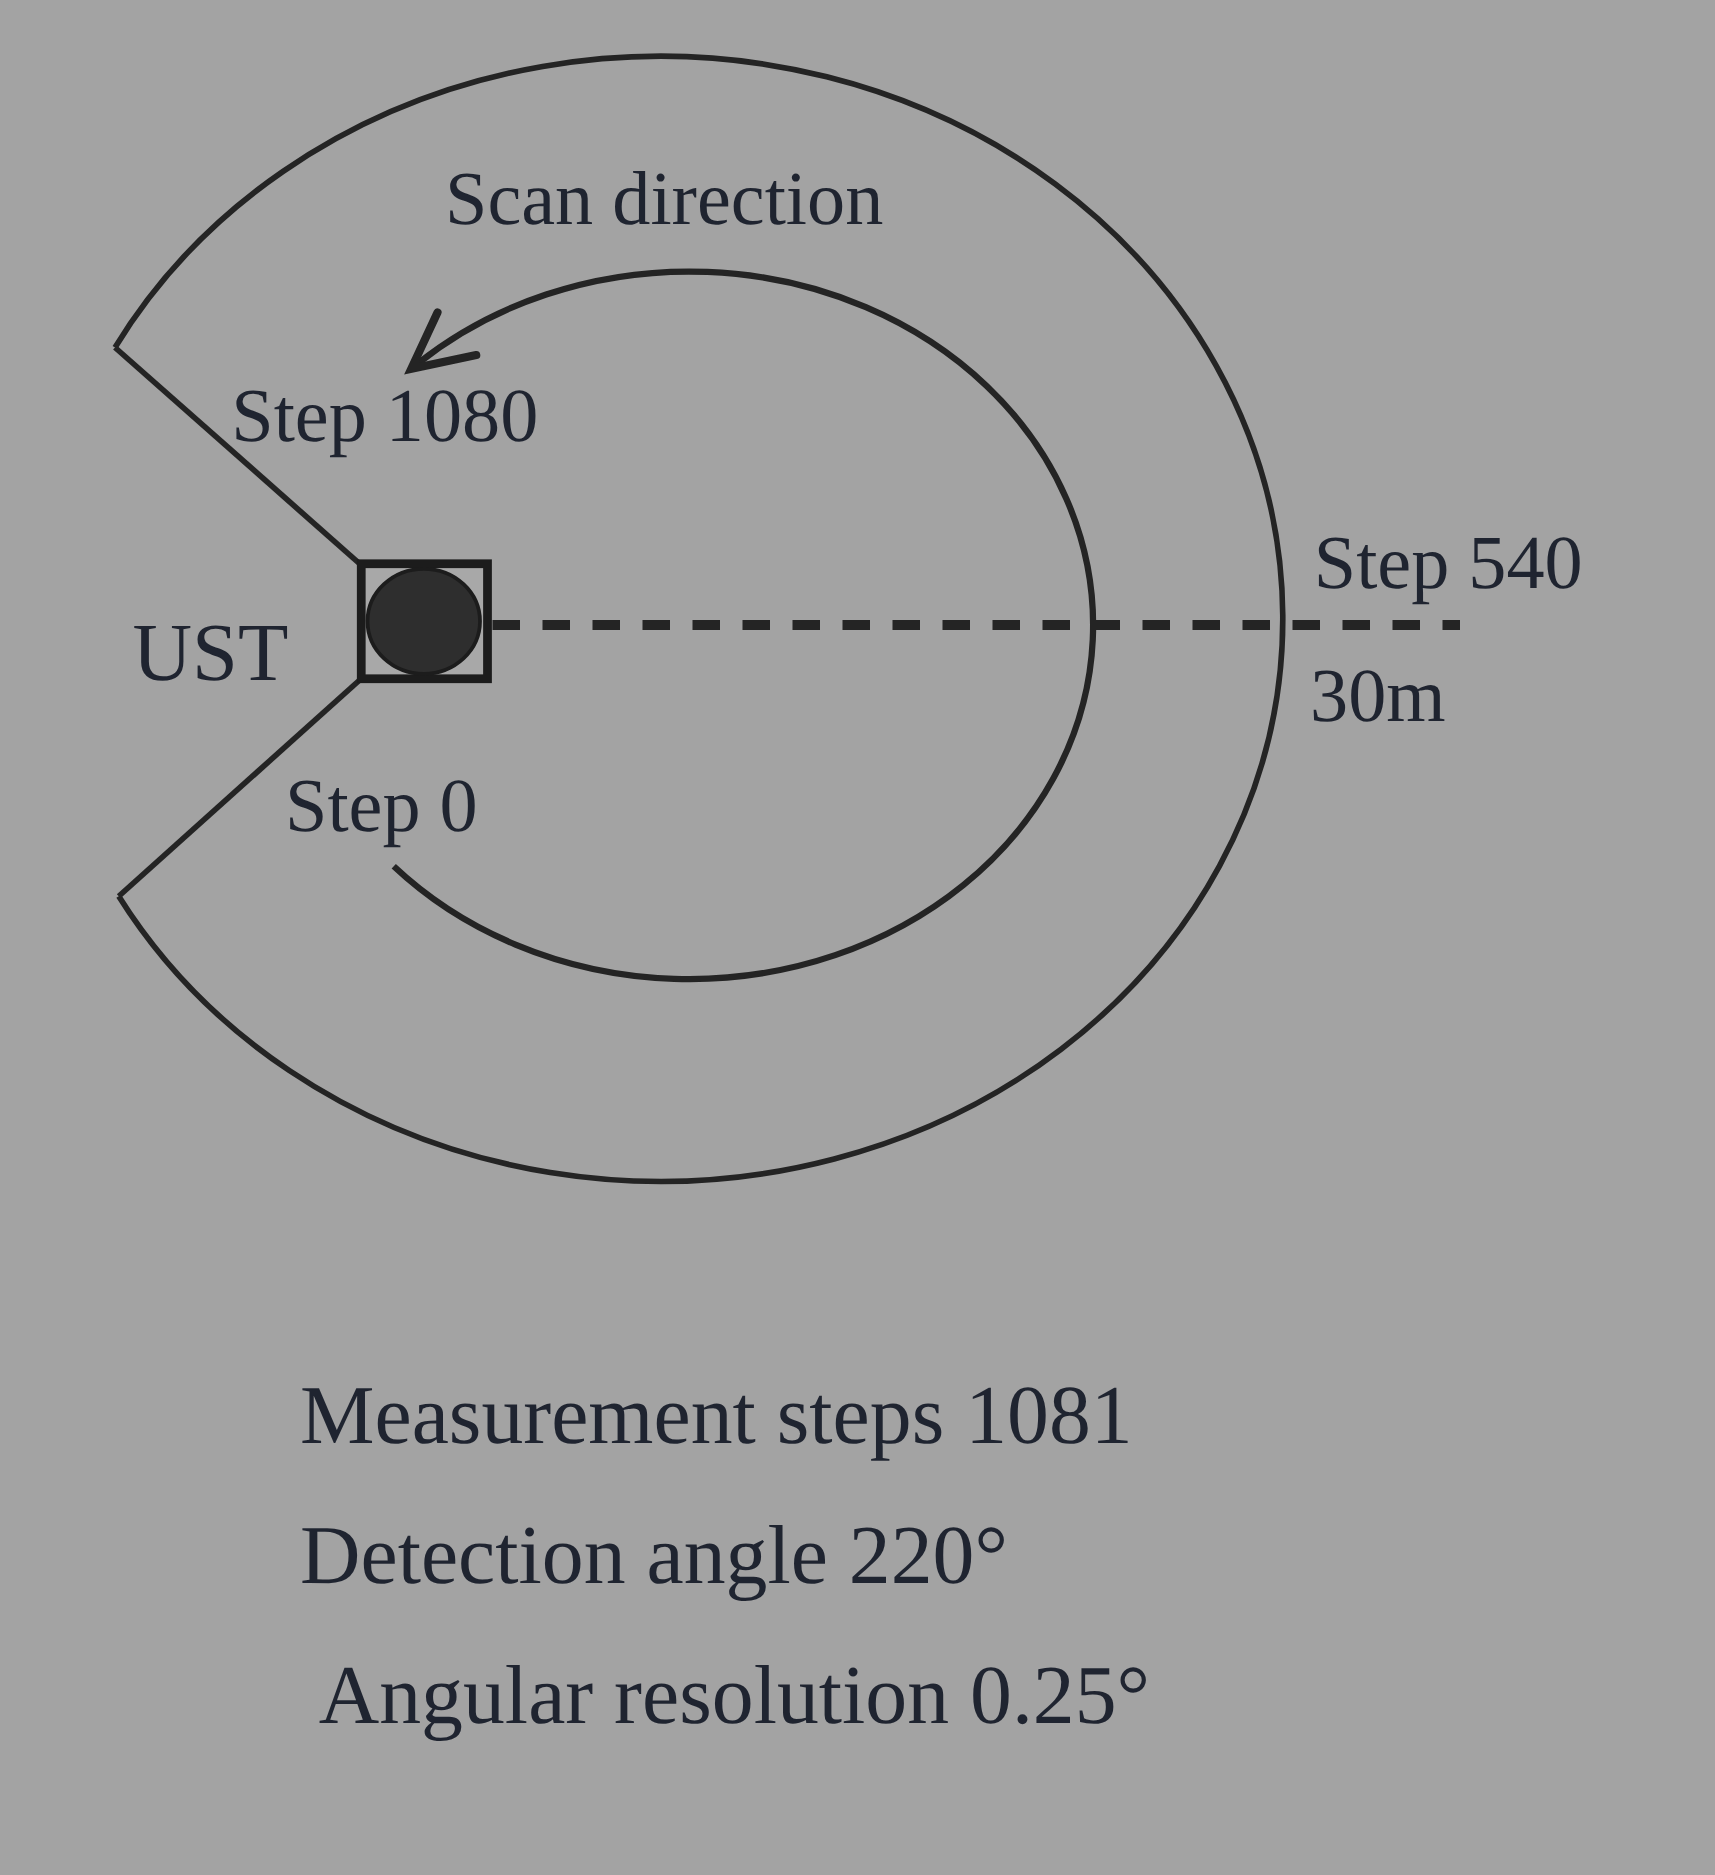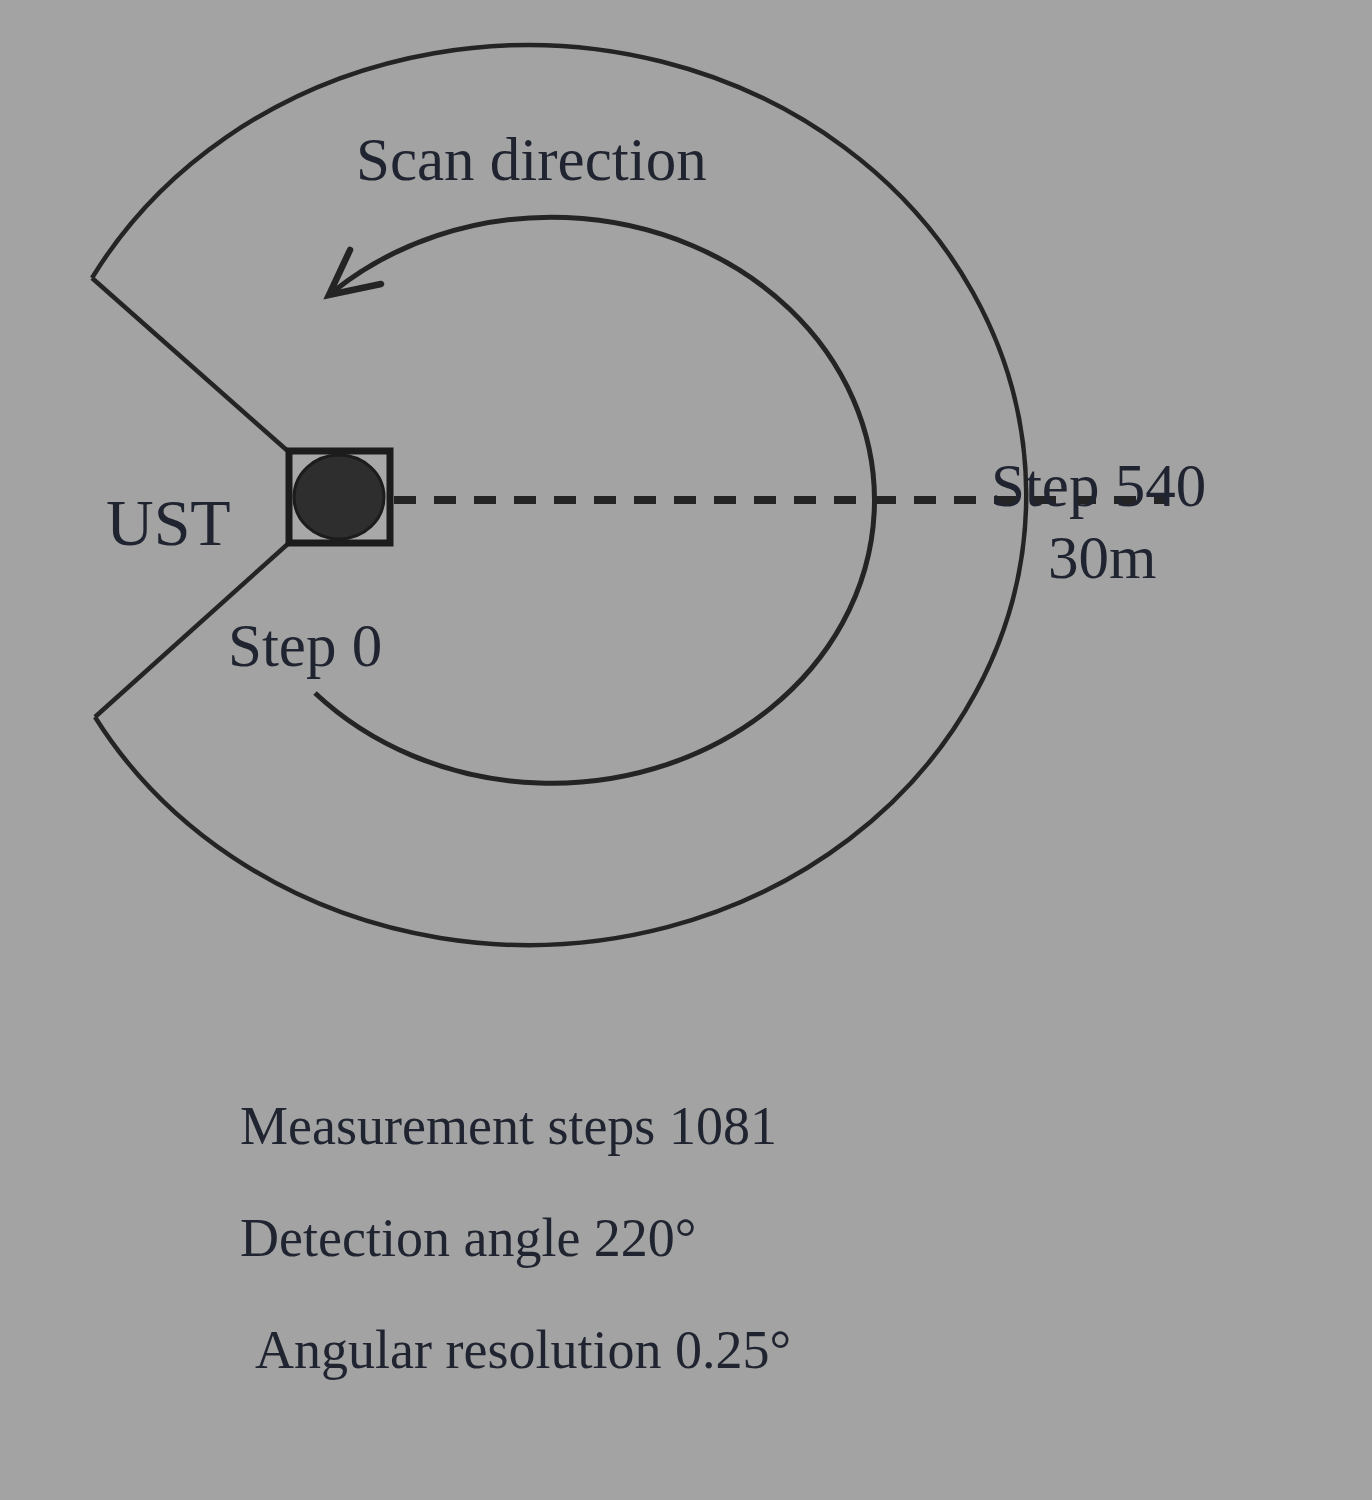--- a/index.html
+++ b/index.html
@@ -22,21 +22,21 @@
     top: 0;
   }
   .lbl {
     position: absolute;
     white-space: nowrap;
     line-height: 1;
     color: #1f2430;
   }
   .lbl-med { font-size: 61px; }
   .lbl-ust { font-size: 66px; margin-top: 24px; }
-  .lbl-spec { font-size: 54px; }
+  .lbl-spec { font-size: 67px; }
 </style>
 </head>
 <body>
 
 <div id="stage">
 
   <svg id="scan-svg" width="1372" height="1500" viewBox="0 0 1372 1500">
 
     <path d="M 92 278 A 498 450 0 1 1 95 717" fill="none" stroke-width="4.5" stroke="#242424"></path>
 
@@ -47,26 +47,27 @@
     <path d="M 350 250 L 329 295 L 381 284" fill="none" stroke-width="6.5" stroke-linecap="round" stroke-linejoin="miter" stroke="#242424"></path>
 
     <path d="M 394 500 L 1168 500" fill="none" stroke-width="8" stroke-dasharray="22 18" stroke="#242424"></path>
 
     <rect x="289" y="451" width="101" height="92" stroke-width="7" fill="#a8a8a8" stroke="#1c1c1c"></rect>
     <ellipse cx="339" cy="497" rx="45" ry="42" stroke-width="3" fill="#2e2e2e" stroke="#1c1c1c"></ellipse>
   </svg>
 
   <div class="lbl lbl-med" style="left:356px; top:129px;">Scan direction</div>
 
+  <div class="lbl lbl-med" style="left:185px; top:303px;">Step 1080</div>
 
   <div class="lbl lbl-ust" style="left:106px; top:466px;">UST</div>
 
   <div class="lbl lbl-med" style="left:228px; top:615px;">Step 0</div>
 
-  <div class="lbl lbl-med" style="left:991px; top:420px;margin-top:35px;">Step 540</div>
+  <div class="lbl lbl-med" style="left:1051px; top:420px;">Step 540</div>
 
   <div class="lbl lbl-med" style="left:1048px; top:527px;">30m</div>
 
   <div>
     <div class="lbl lbl-spec" style="left:240px; top:1099px;">Measurement steps 1081</div>
     <div class="lbl lbl-spec" style="left:240px; top:1211px;">Detection angle 220°</div>
     <div class="lbl lbl-spec" style="left:255px; top:1323px;">Angular resolution 0.25°</div>
   </div>
 
 </div>

